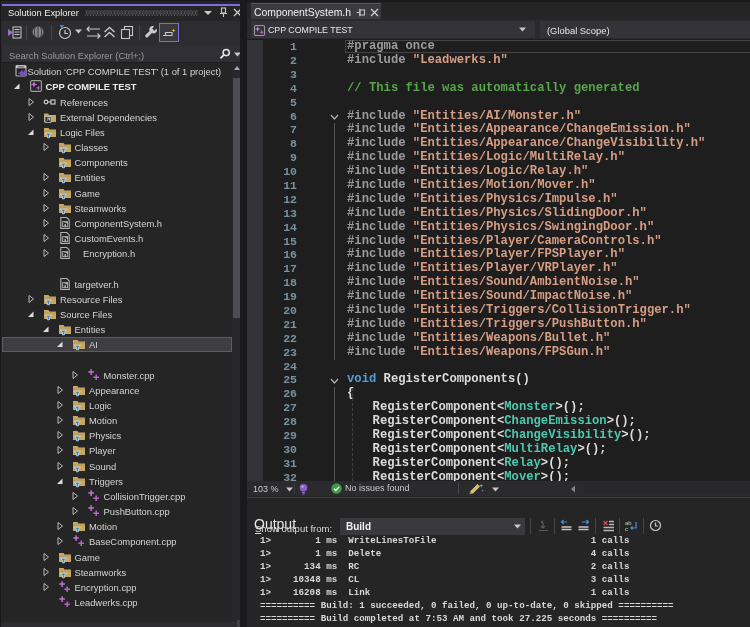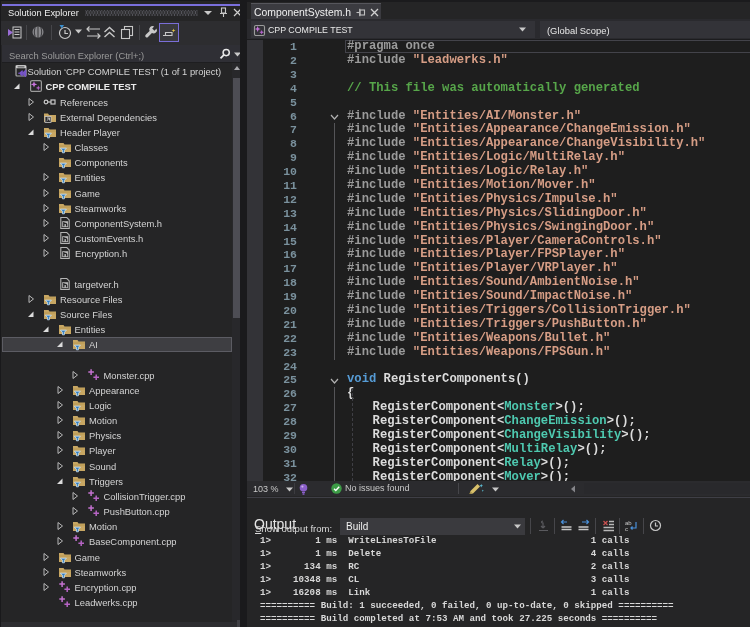--- a/index.html
+++ b/index.html
@@ -195,21 +195,21 @@
       </svg>
       <span class="rt" style="left:58.0px">External Dependencies</span>
     </div>
 <div class="trow" style="top:123.28px;height:15.17px">
       <svg class="ar" style="left:25.0px" width="8" height="10" viewBox="0 0 8 10">
         <path d="M6.5 2.5 L6.5 8 L1 8 Z" fill="#dcdcdc"></path>
       </svg>
       <svg class="ic" style="left:41.0px" width="14" height="14">
         <use href="#i-fld"></use>
       </svg>
-      <span class="rt" style="left:58.0px">Header Player</span>
+      <span class="rt" style="left:58.0px">Logic Files</span>
     </div>
 <div class="trow" style="top:138.45px;height:15.17px">
       <svg class="ar" style="left:39.5px" width="8" height="10" viewBox="0 0 8 10">
         <path d="M2 1.5 L6.5 5 L2 8.5 Z" fill="none" stroke="#b8b8b8" stroke-width="1"></path>
       </svg>
       <svg class="ic" style="left:55.5px" width="14" height="14">
         <use href="#i-fld"></use>
       </svg>
       <span class="rt" style="left:72.5px">Classes</span>
     </div>
@@ -264,21 +264,21 @@
       </svg>
       <span class="rt" style="left:72.5px">CustomEvents.h</span>
     </div>
 <div class="trow" style="top:244.64px;height:15.17px">
       <svg class="ar" style="left:39.5px" width="8" height="10" viewBox="0 0 8 10">
         <path d="M2 1.5 L6.5 5 L2 8.5 Z" fill="none" stroke="#b8b8b8" stroke-width="1"></path>
       </svg>
       <svg class="ic" style="left:55.5px" width="14" height="14">
         <use href="#i-hf"></use>
       </svg>
-      <span class="rt" style="left:73px">Encryption.h</span>
+      <span class="rt" style="left:81px">Encryption.h</span>
     </div>
 <div class="trow" style="top:274.98px;height:15.17px">
       <svg class="ic" style="left:55.5px" width="14" height="14">
         <use href="#i-hf"></use>
       </svg>
       <span class="rt" style="left:72.5px">targetver.h</span>
     </div>
 <div class="trow" style="top:290.15px;height:15.17px">
       <svg class="ar" style="left:25.0px" width="8" height="10" viewBox="0 0 8 10">
         <path d="M2 1.5 L6.5 5 L2 8.5 Z" fill="none" stroke="#b8b8b8" stroke-width="1"></path>
@@ -570,21 +570,21 @@
       </svg>
     <svg class="icon" style="left:323px;top:4px" width="6" height="8" viewBox="0 0 6 8">
         <path d="M5 0.5 L1 4 L5 7.5 Z" fill="#85858a"></path>
       </svg>
     <div class="icon" style="left:337px;top:2px;width:166px;height:11px;background:#29292c"></div>
   </div>
   <div id="out">
     <div id="outtitle">Output</div>
     <div id="outlbl"><span style="text-decoration:underline">S</span>how output from:</div>
     <div id="outcombo">
-        <span class="abs" style="left:6px;top:3px;font-weight:normal">Build</span>
+        <span class="abs" style="left:6px;top:3px;font-weight:bold">Build</span>
       <svg class="icon" style="left:174px;top:6px" width="7" height="5" viewBox="0 0 7 5">
           <path d="M0 0.5 L3.5 4.5 L7 0.5 Z" fill="#c8c8c8"></path>
         </svg>
     </div>
     <div class="sep" style="left:283px;top:20px;height:16px"></div>
     <svg class="icon" style="left:290px;top:22px" width="13" height="13" viewBox="0 0 13 13">
         <path d="M6 1 C4 1,4 3,6 3 L6 8 M6 8 L4 6 M6 8 L8 6 M2 10.5 L11 10.5" stroke="#5a5a5e" stroke-width="1.2" fill="none"></path>
       </svg>
     <div class="sep" style="left:307px;top:20px;height:16px"></div>
     <svg class="icon" style="left:313px;top:21px" width="13" height="13" viewBox="0 0 13 13">

